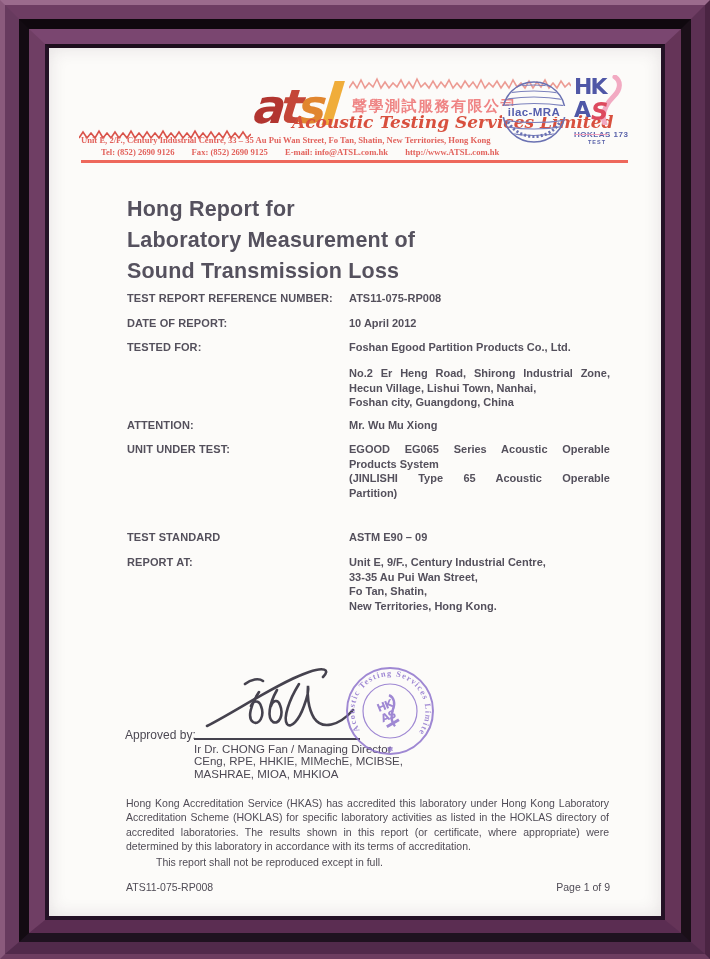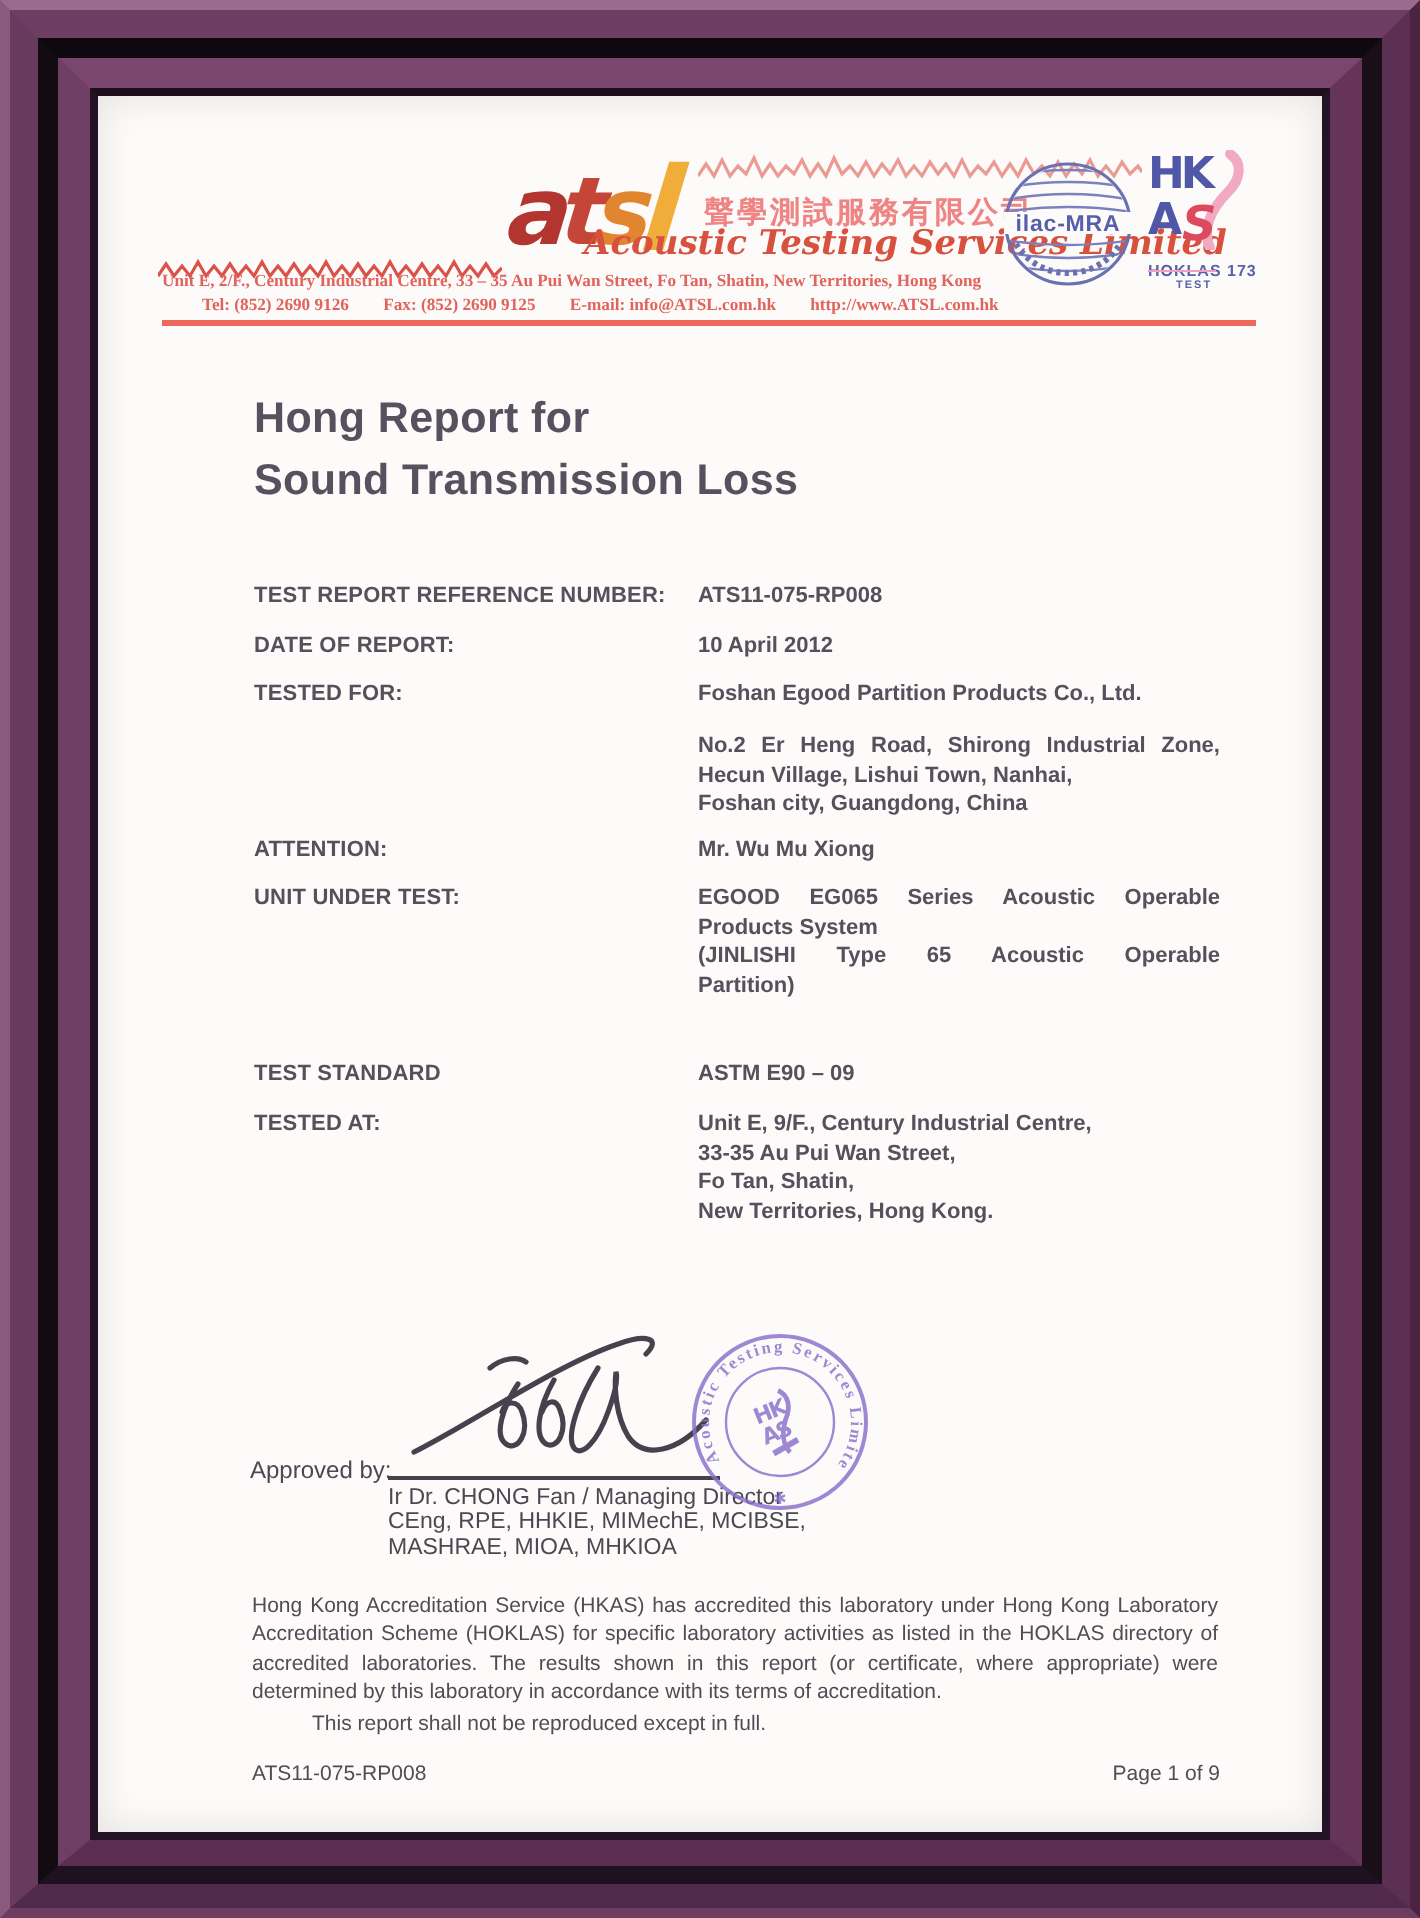--- a/index.html
+++ b/index.html
@@ -138,20 +138,21 @@
         <div class="abs hdr-contacts">
           <span>Tel: (852) 2690 9126</span>
           <span>Fax: (852) 2690 9125</span>
           <span>E-mail: info@ATSL.com.hk</span>
           <span>http://www.ATSL.com.hk</span>
         </div>
         <div class="abs hdr-rule"></div>
 
         <div class="abs title">
           <div>Hong Report for</div>
+          <div>Laboratory Measurement of</div>
           <div>Sound Transmission Loss</div>
         </div>
 
         <div class="frow" style="top:243px;">
           <span class="lbl">TEST REPORT REFERENCE NUMBER:</span>
           <span class="fval">ATS11-075-RP008</span>
         </div>
 
         <div class="frow" style="top:268px;">
           <span class="lbl">DATE OF REPORT:</span>
@@ -185,21 +186,21 @@
             <div>Partition)</div>
           </div>
         </div>
 
         <div class="frow" style="top:482px;">
           <span class="lbl">TEST STANDARD</span>
           <span class="fval">ASTM E90 – 09</span>
         </div>
 
         <div class="frow" style="top:507px;">
-          <span class="lbl">TESTED AT:</span>
+          <span class="lbl">REPORT AT:</span>
           <div class="fval">
             <div>Unit E, 9/F., Century Industrial Centre,</div>
             <div>33-35 Au Pui Wan Street,</div>
             <div>Fo Tan, Shatin,</div>
             <div>New Territories, Hong Kong.</div>
           </div>
         </div>
 
         <div class="abs appr-label">Approved by:</div>
 

